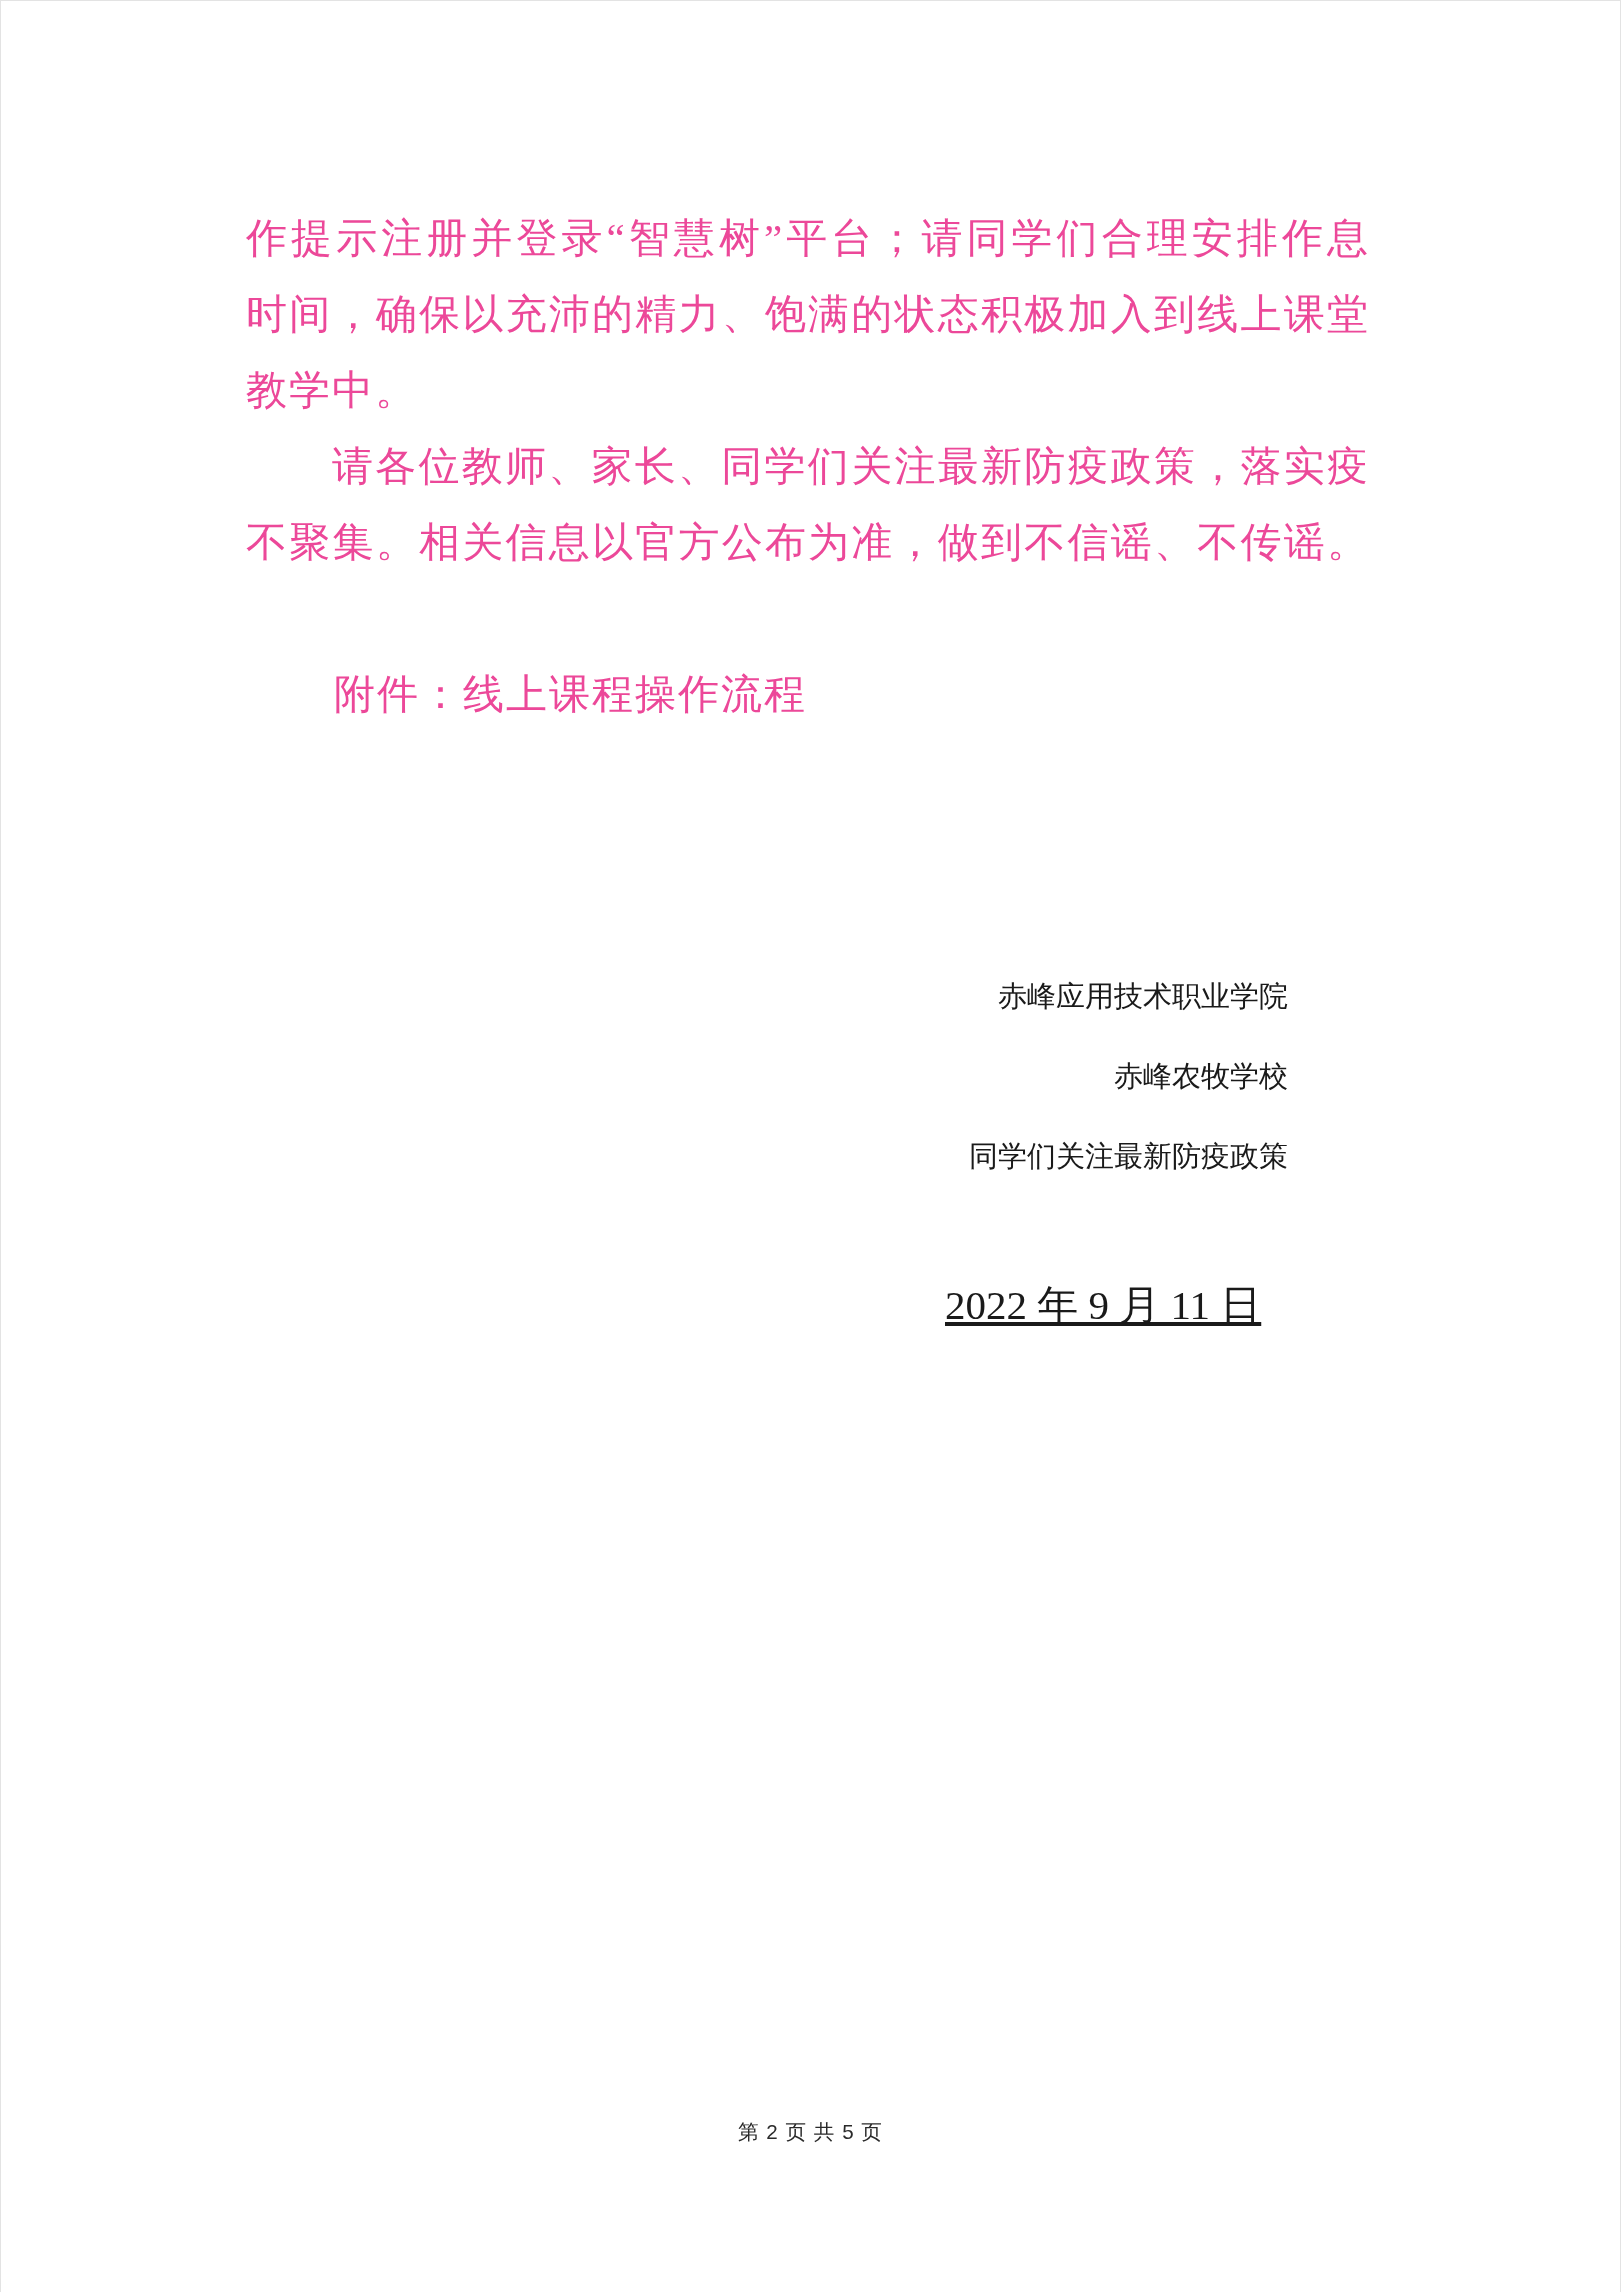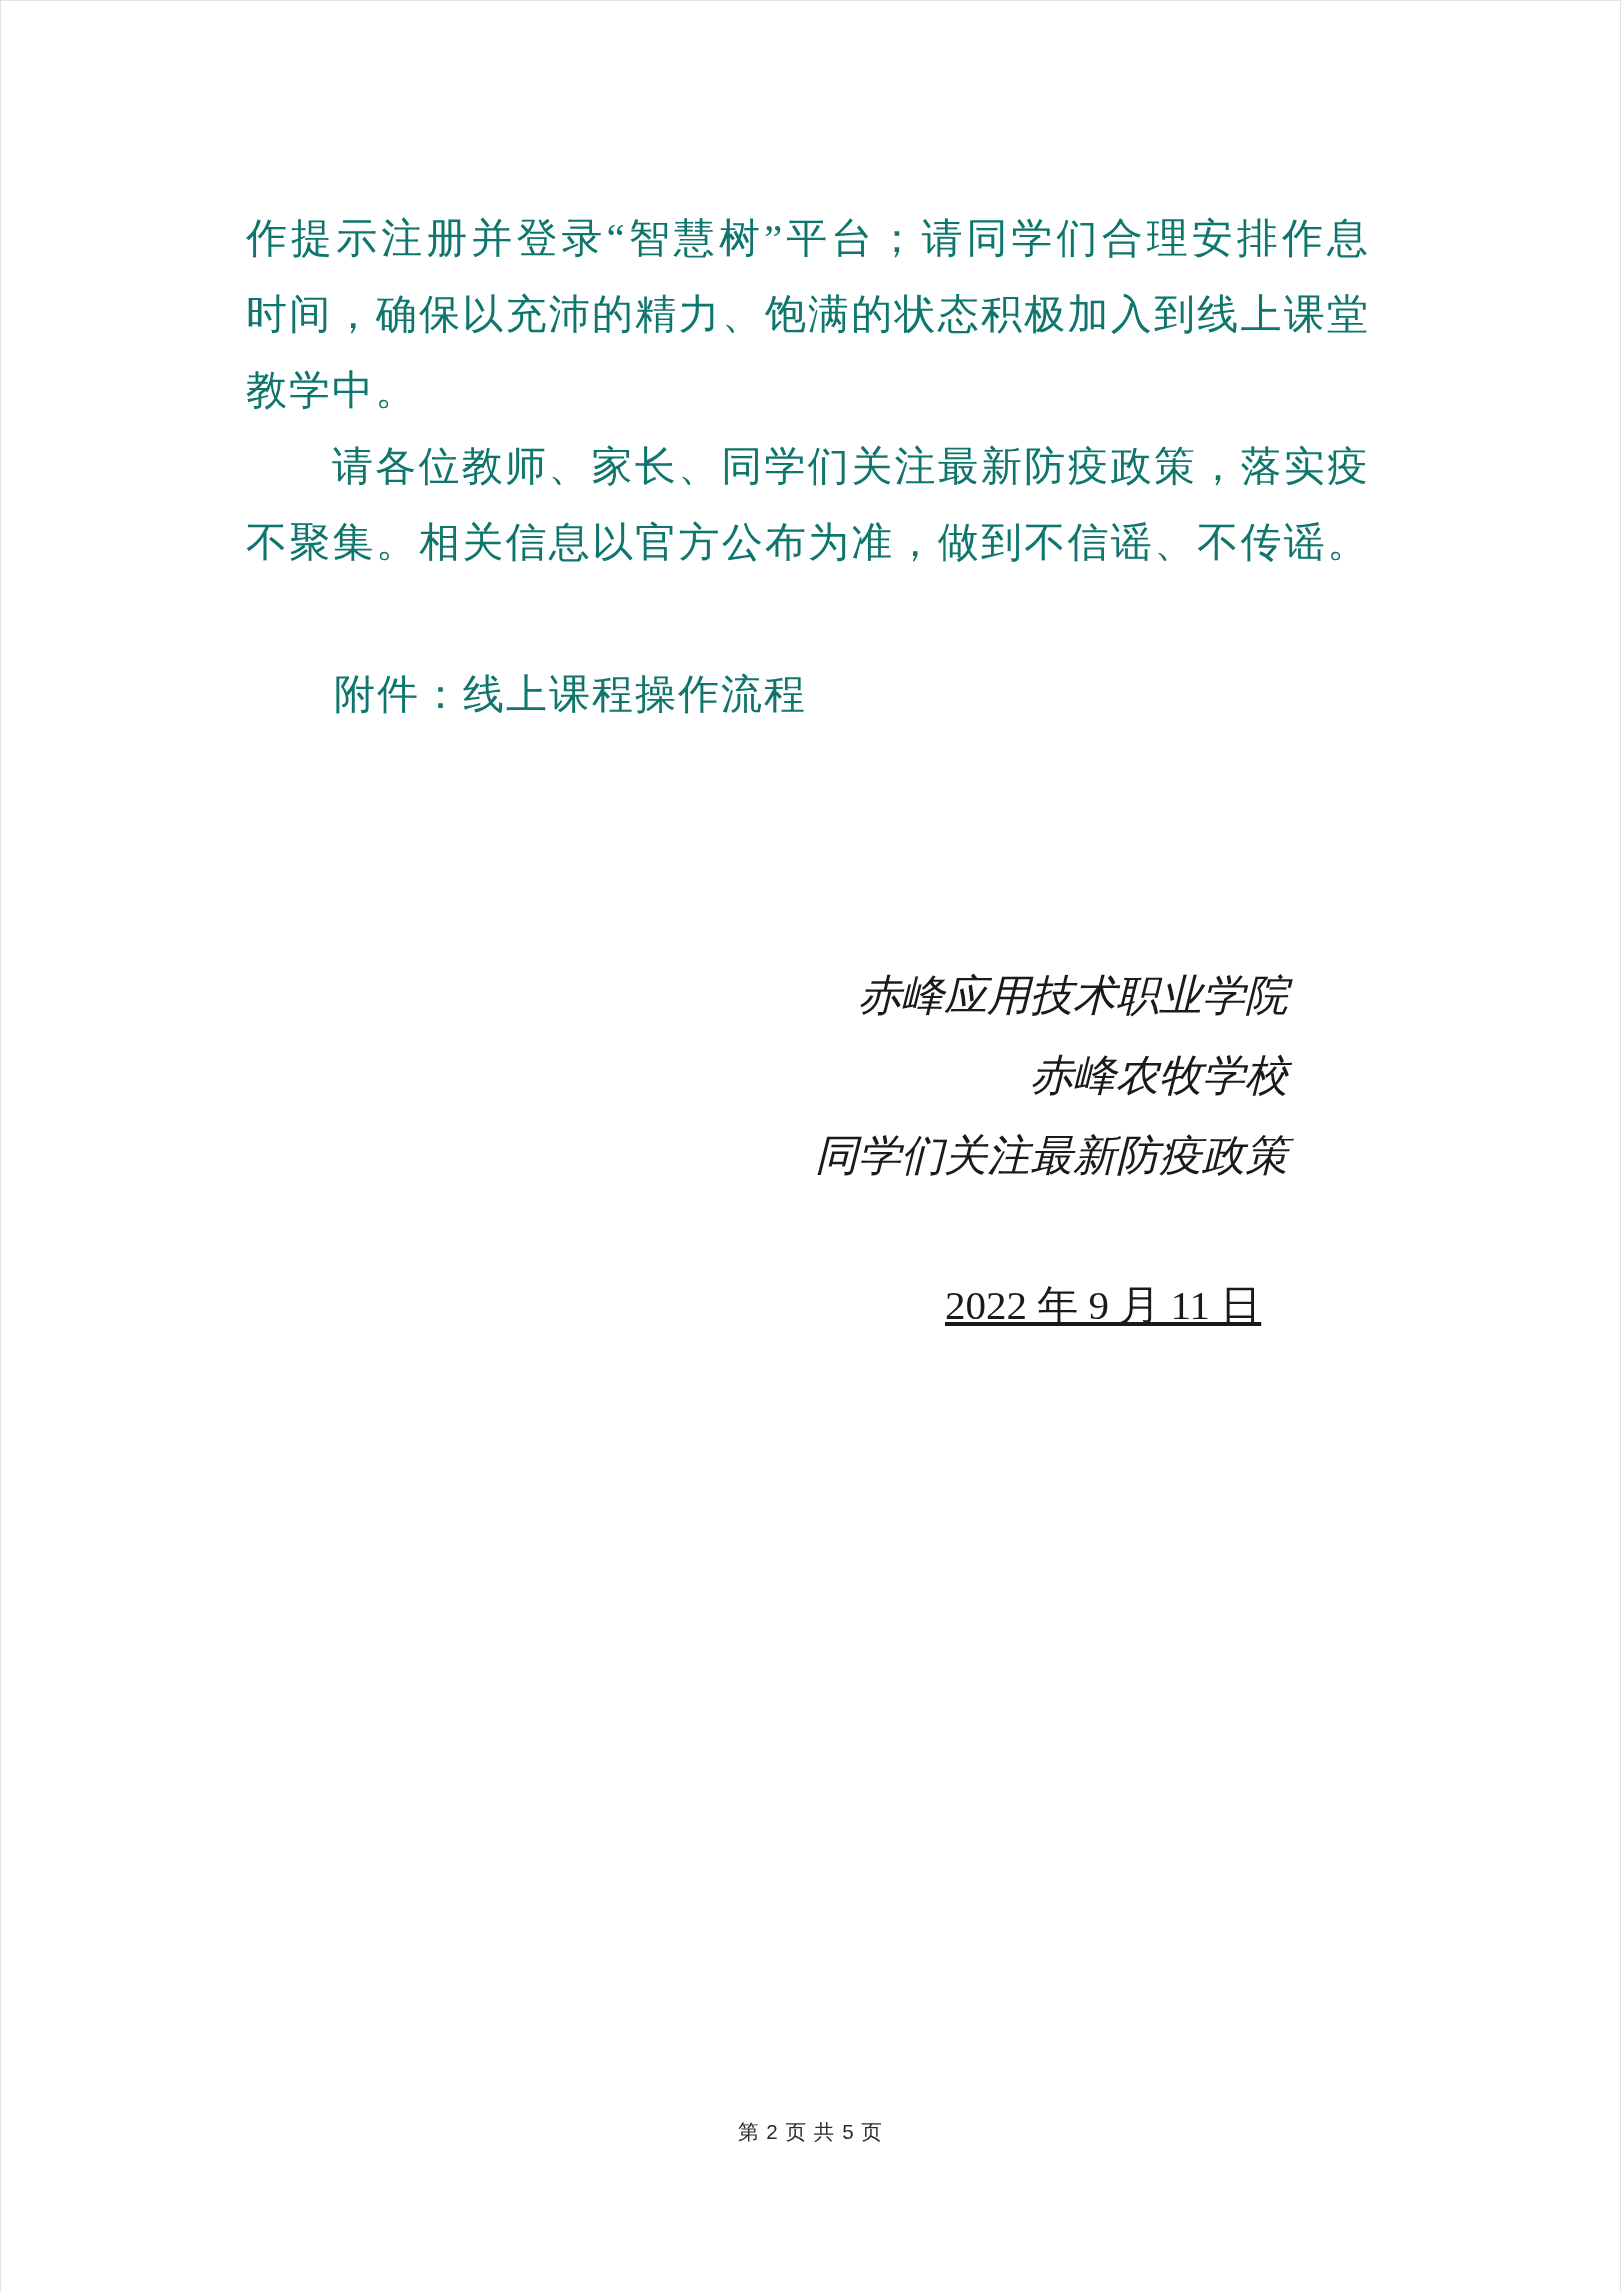--- a/index.html
+++ b/index.html
@@ -19,21 +19,21 @@
     overflow: hidden;
   }
   .body-text {
     position: absolute;
     top: 199px;
     left: 245px;
     width: 1124px;
     font-size: 41px;
     line-height: 76px;
     letter-spacing: 2px;
-    color: #0f766e;
+    color: #ec4899;
   }
   .line {
     white-space: nowrap;
     text-align: left;
   }
   .line.just {
     white-space: normal;
     text-align: justify;
     text-align-last: justify;
   }
@@ -45,26 +45,25 @@
   }
   .attachment-line {
     margin-left: 88px;
     letter-spacing: 2px;
   }
   .signature-block {
     position: absolute;
     top: 955px;
     right: 332px;
     width: 588px;
-    font-size: 43px;
+    font-size: 29px;
     line-height: 80px;
     text-align: right;
     letter-spacing: 0px;
     color: #1a1a1a;
-    font-style: italic;
   }
   .date-line {
     position: absolute;
     top: 1280px;
     left: 944px;
     font-size: 41px;
     line-height: 49px;
     letter-spacing: 0px;
     white-space: nowrap;
     color: #1a1a1a;

